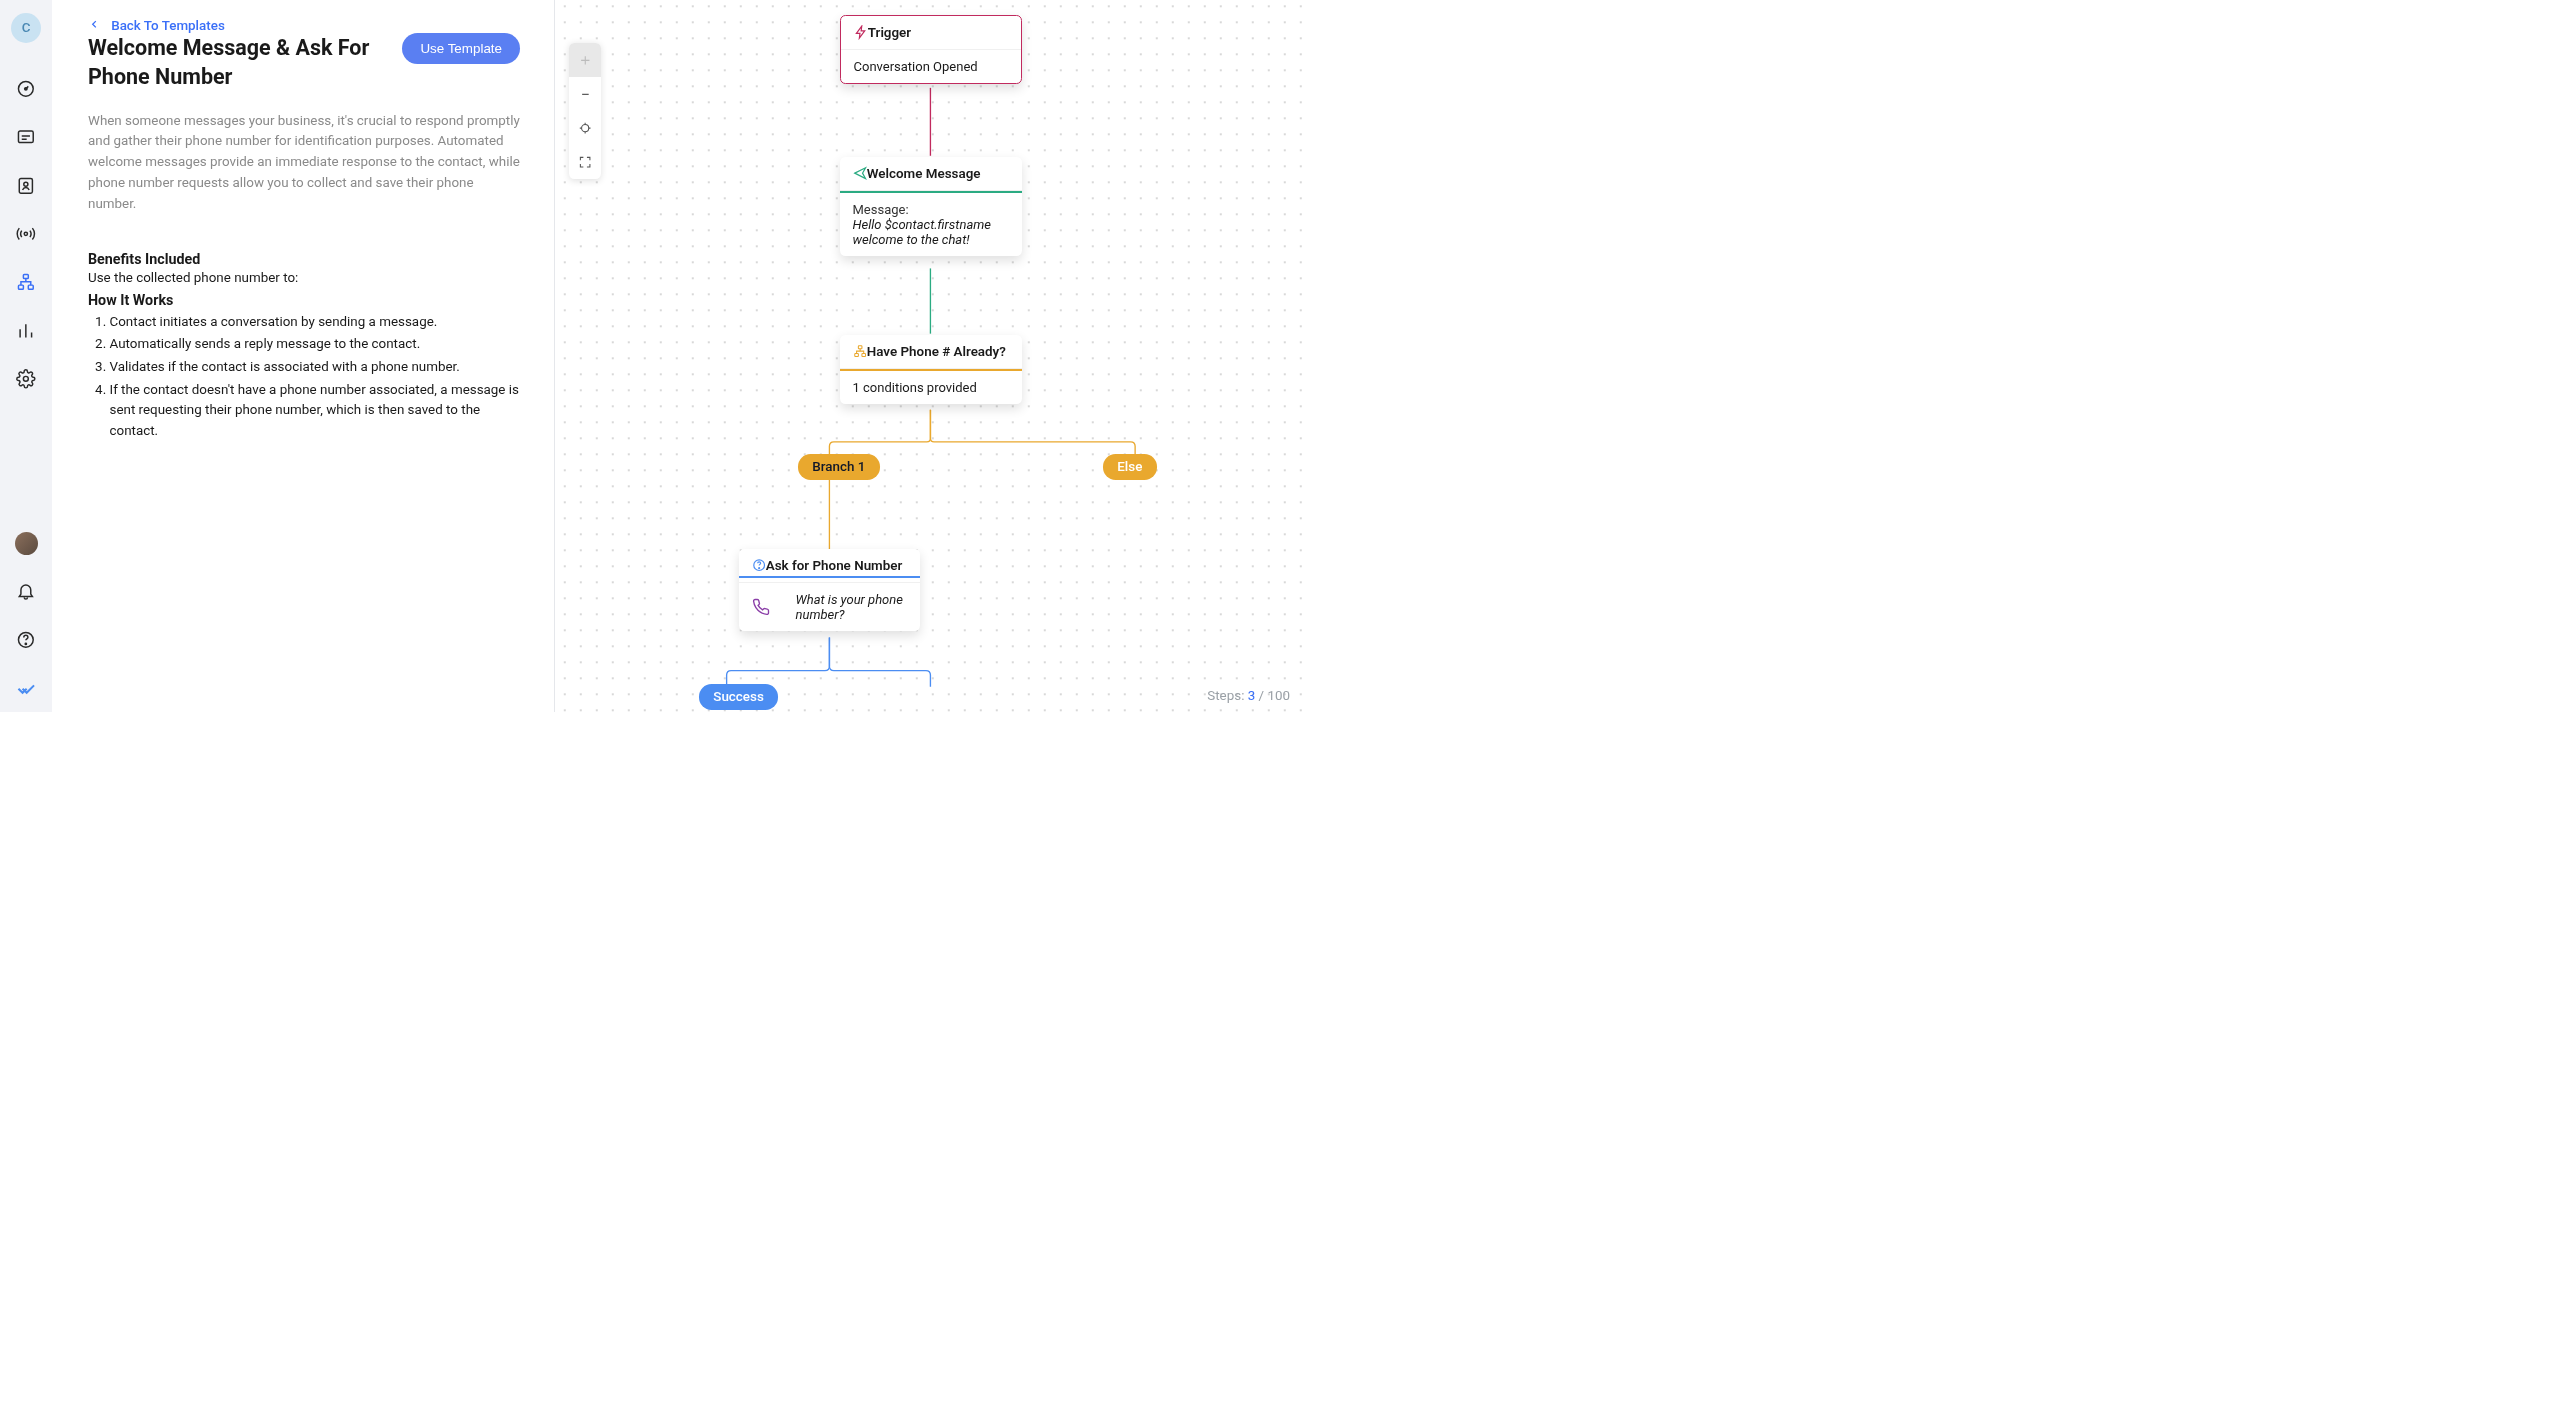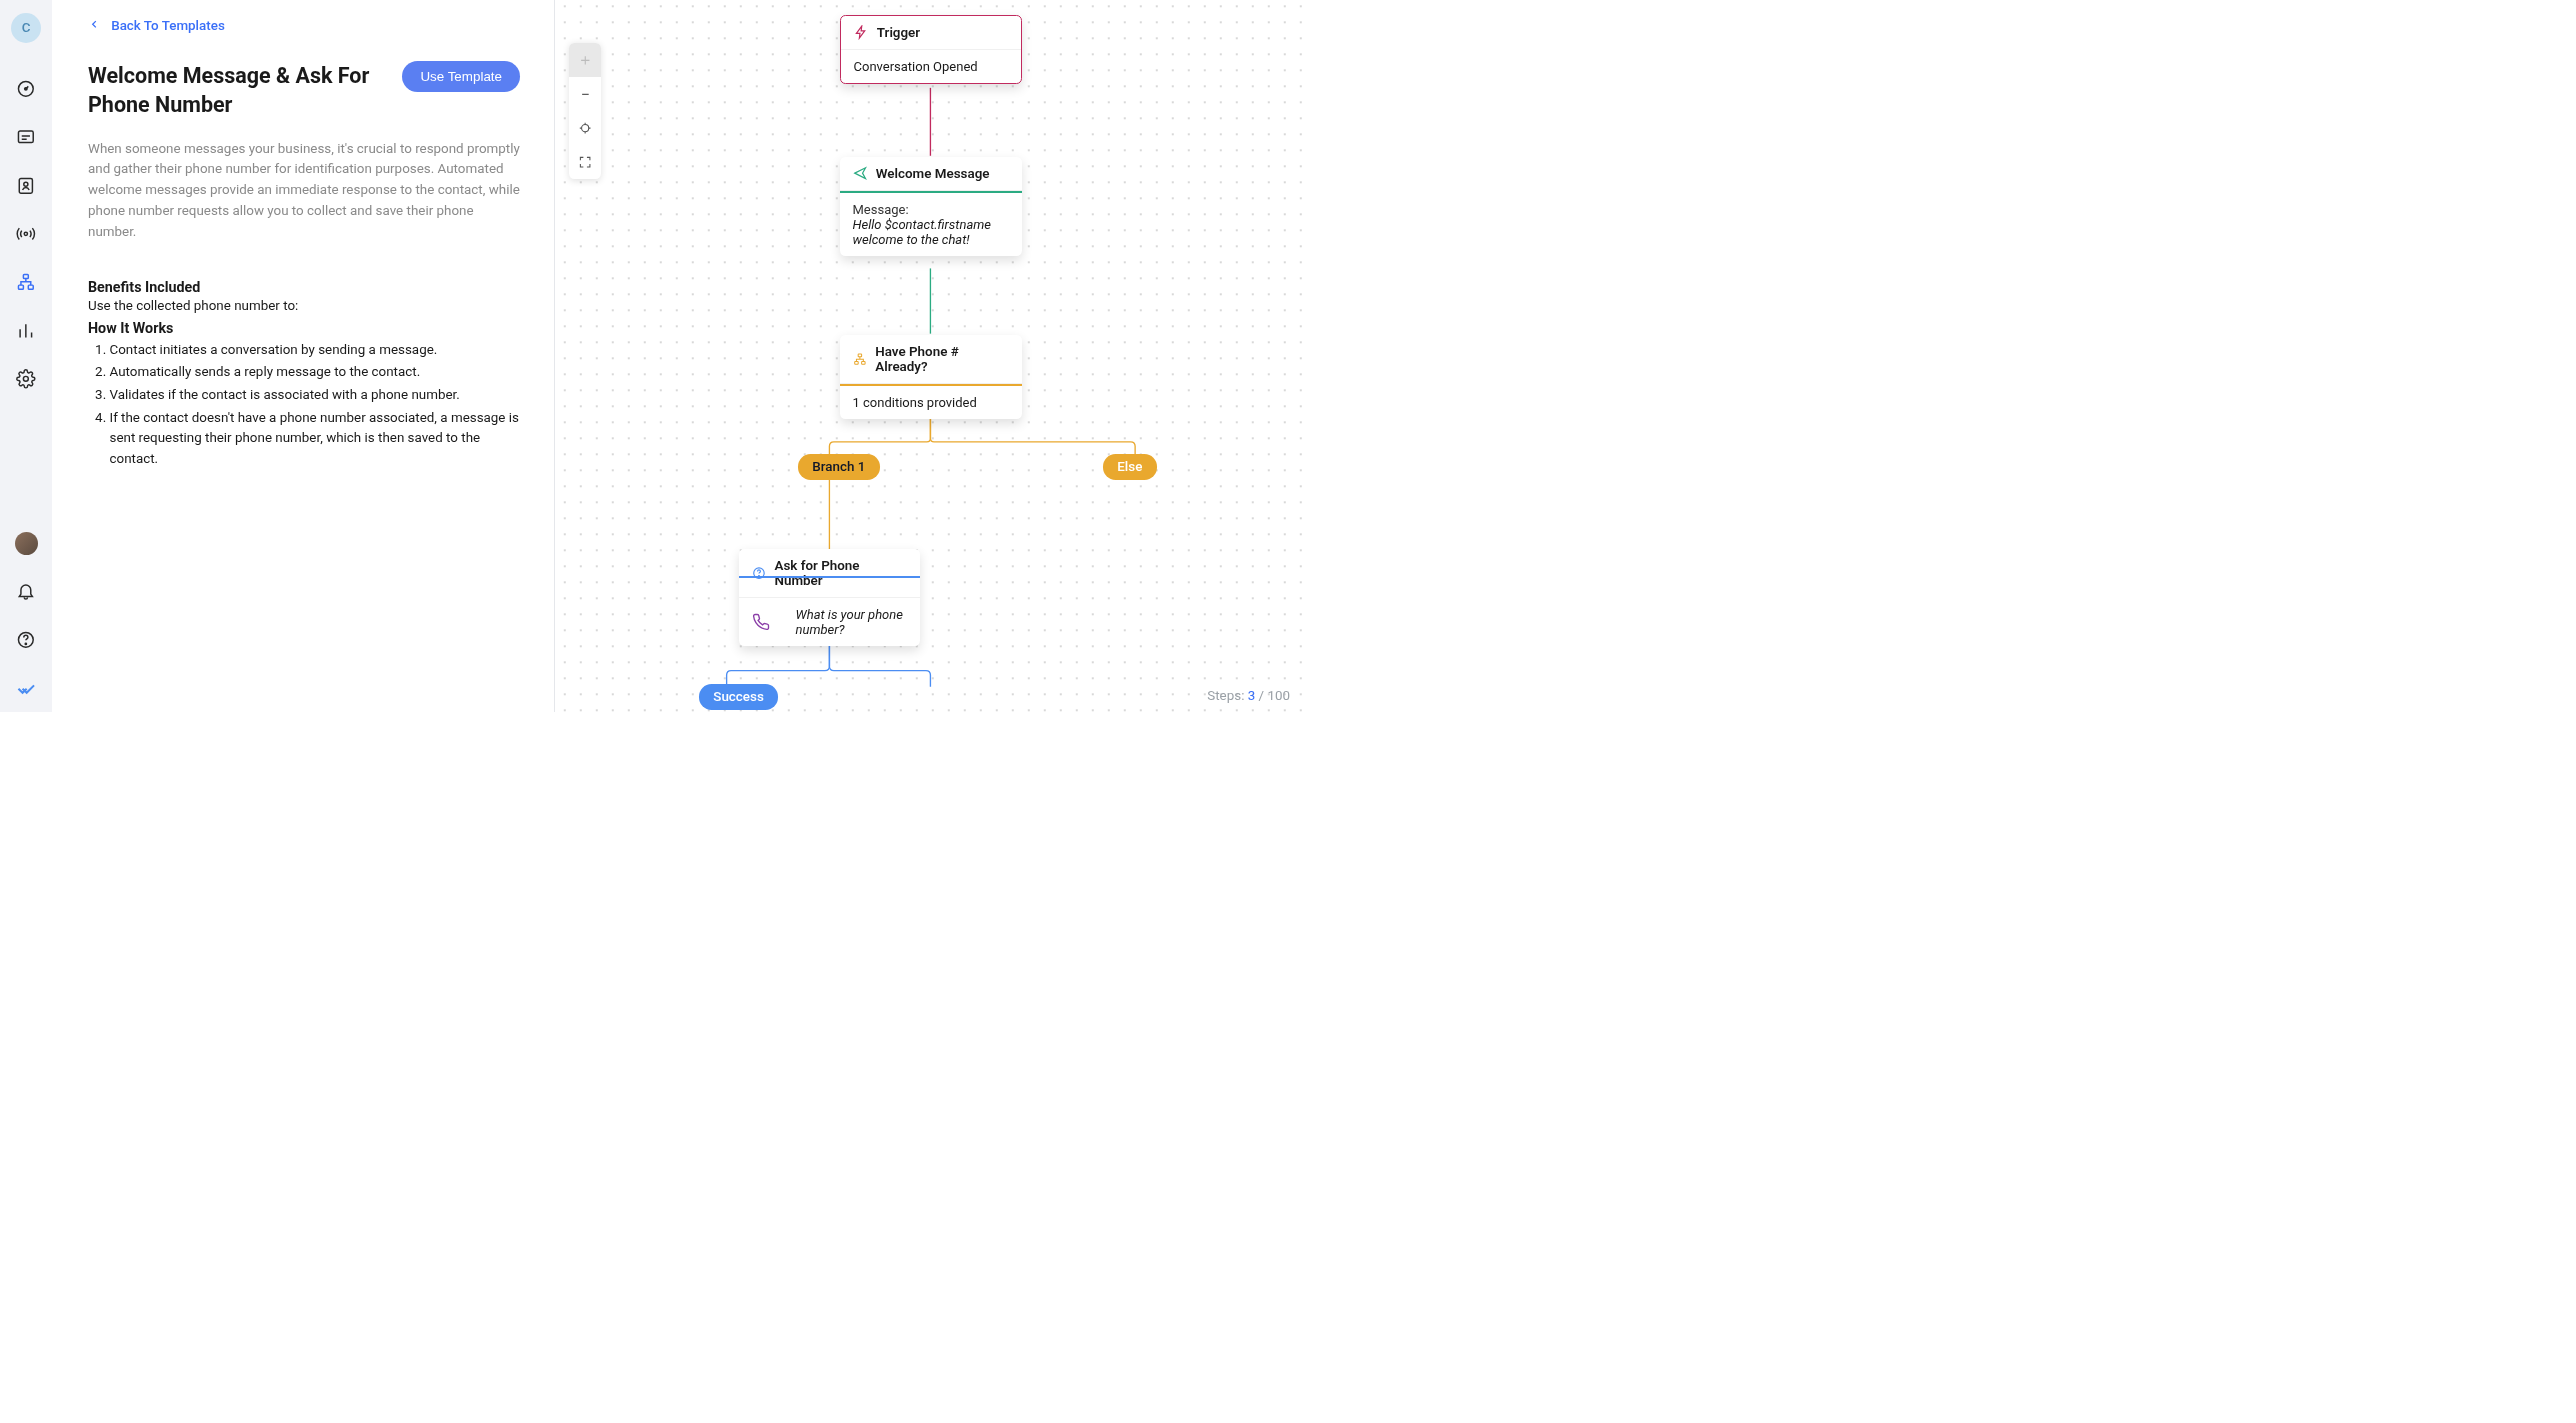--- a/index.html
+++ b/index.html
@@ -7,39 +7,39 @@
 
 .sidebar { position: absolute; left: 0; top: 0; width: 52px; height: 100%; background: #f2f3f7; display: flex; flex-direction: column; align-items: center; padding-top: 12.5px; }
 .avatar-initial { width: 30px; height: 30px; border-radius: 50%; background: #c9e2f2; color: #4a88b3; display: flex; align-items: center; justify-content: center; font-size: 13.4px; font-weight: 500; margin-bottom: 22.4px; }
 .sidebar-icon { width: 19.7px; height: 19.7px; margin: 14.3px 0; cursor: pointer; color: #2a2a2a; display: flex; align-items: center; justify-content: center; }
 .sidebar-icon.active { color: #3a6ff7; }
 .sidebar-icon svg { width: 19.7px; height: 19.7px; }
 .sidebar-spacer { flex: 1; }
 .user-pic { width: 23px; height: 23px; border-radius: 50%; background: linear-gradient(135deg, #8b6f5c, #5a4a3f); margin: 12.5px 0; }
 
 .content { position: absolute; left: 52px; top: 0; width: 503px; height: 100%; border-right: 0.9px solid #e5e7eb; padding: 18px 34px 18px 36px; overflow-y: auto; }
-.back-link { display: flex; align-items: flex-start; gap: 10.7px; color: #3a6ff7; font-size: 13.4px; font-weight: 500; cursor: pointer; margin-bottom: 28px; }
+.back-link { display: flex; align-items: flex-start; gap: 10.7px; color: #3a6ff7; font-size: 13.4px; font-weight: 500; cursor: pointer; margin-bottom: 0; }
 .back-link svg { width: 12.5px; height: 12.5px; }
 .title-row { display: flex; justify-content: space-between; align-items: flex-start; margin-bottom: 19.7px; }
 .title { font-size: 21.5px; font-weight: 700; line-height: 1.35; flex: 1; }
 .use-btn { background: #5a7ff2; color: #fff; border: none; border-radius: 18px; padding: 8px 18px; font-size: 13.4px; font-weight: 500; cursor: pointer; white-space: nowrap; }
 .desc { color: #8a8a8a; font-size: 13.4px; line-height: 1.55; margin-bottom: 36px; }
 .sect-h { font-size: 14.3px; font-weight: 700; margin-bottom: 3.6px; }
 .sect-sub { font-size: 13.4px; margin-bottom: 7.2px; }
 ul, ol { padding-left: 21.5px; margin-bottom: 19.7px; }
 li { font-size: 13.4px; line-height: 1.55; margin-bottom: 1.8px; }
 
 .canvas { position: absolute; left: 555px; top: 0; right: 0; bottom: 0; background: #fff; background-image: radial-gradient(#d8d8d8 0.9px, transparent 0.9px); background-size: 16px 16px; background-position: 1.8px 14.3px; }
 .zoom-ctrl { position: absolute; left: 14.3px; top: 43px; background: #fff; border-radius: 5.4px; box-shadow: 0 1.8px 7.2px rgba(0,0,0,0.12); display: flex; flex-direction: column; overflow: hidden; }
 .zoom-btn { width: 32px; height: 34px; display: flex; align-items: center; justify-content: center; cursor: pointer; font-size: 16px; color: #555; }
 .zoom-btn.disabled { background: #e8e8e8; color: #bbb; cursor: default; }
 .zoom-btn svg { width: 14.3px; height: 14.3px; }
 
 .node { position: absolute; background: #fff; border-radius: 5.4px; box-shadow: 0 4.5px 10.7px rgba(0,0,0,0.12); overflow: hidden; }
-.node-head { display: flex; align-items: center; gap: 9px; padding: 9px 12.5px; font-size: 13.4px; font-weight: 600; }
+.node-head { display: flex; align-items: center; padding: 9px 12.5px; font-size: 13.4px; font-weight: 600; }
 .node-body { padding: 9px 12.5px; font-size: 13px; border-top: 0.9px solid #f0f0f0; }
 .node-body .bline { height: 1.8px; margin: -9px -12.5px 9px -12.5px; }
 .italic { font-style: italic; }
 .label-txt { color: #333; }
 
 .pill { position: absolute; border-radius: 12.5px; padding: 5.4px 14.3px; font-size: 13.4px; font-weight: 500; }
 
 .steps { position: absolute; right: 23px; bottom: 9px; font-size: 13.4px; color: #9aa0a6; }
 .steps .num { color: #3a6ff7; }
 

